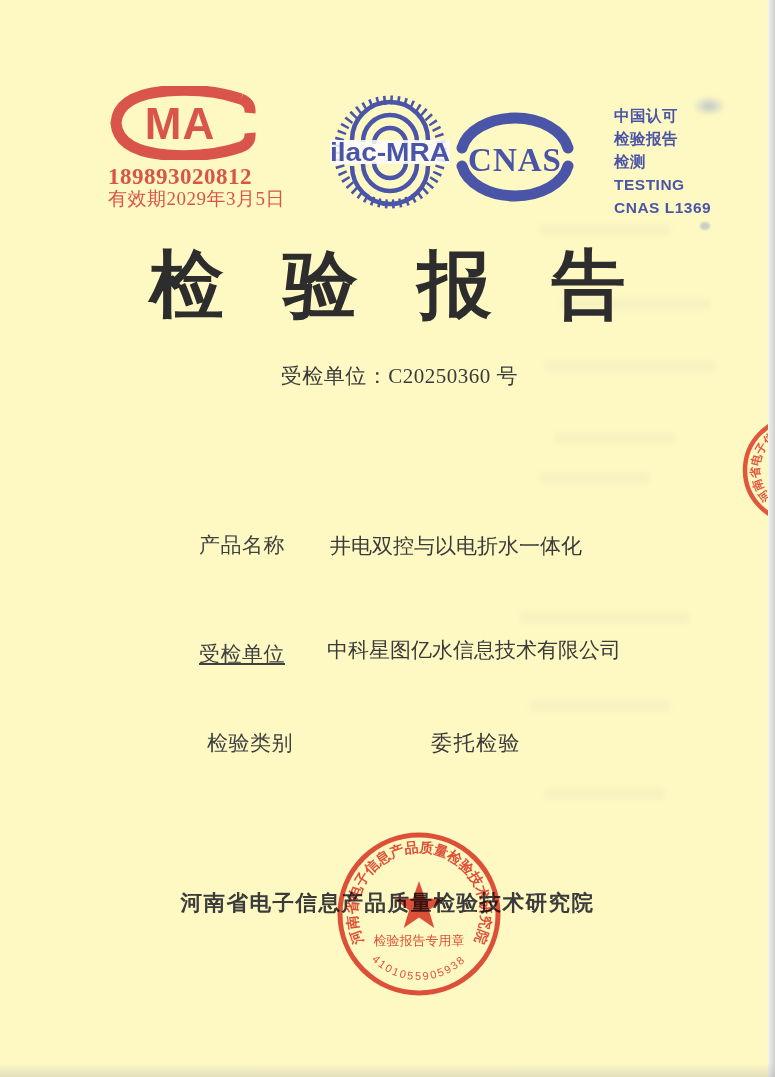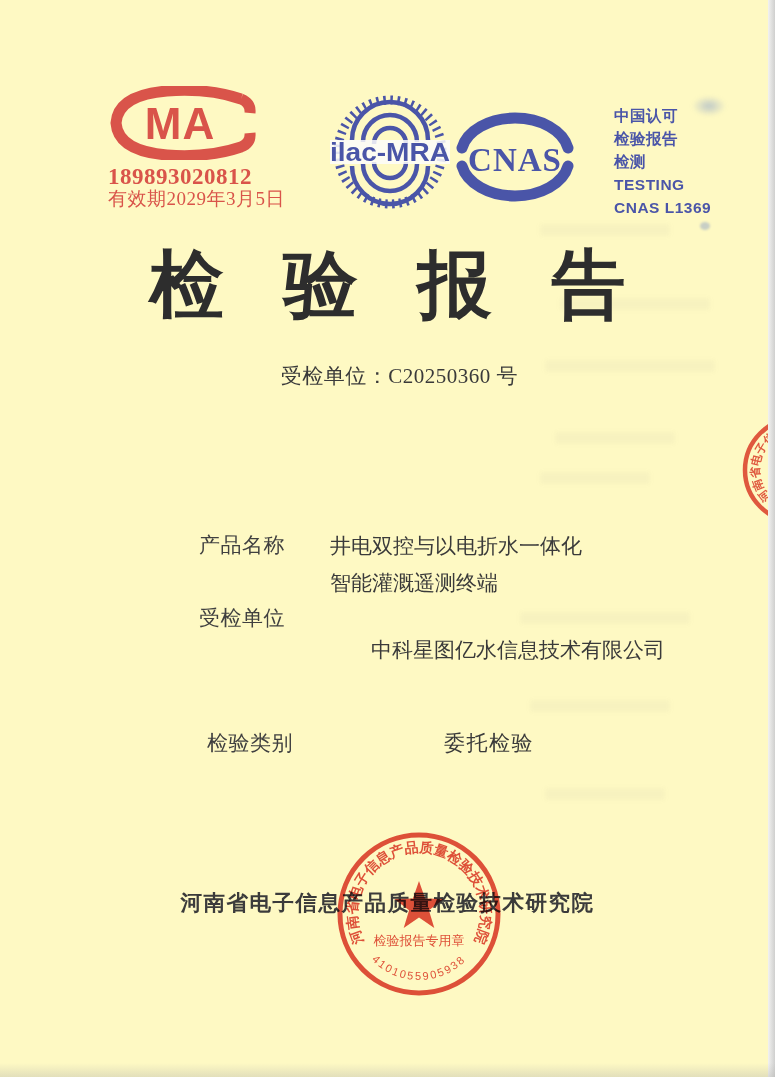--- a/index.html
+++ b/index.html
@@ -30,26 +30,26 @@
 
   
   .title{position:absolute;left:0;top:243px;width:775px;text-align:center;
     font-size:74px;font-weight:bold;color:#2d2d2d;letter-spacing:60px;text-indent:60px;line-height:1.15;}
   .report-no{position:absolute;left:12px;top:362px;width:775px;text-align:center;
     font-size:21px;color:#3a3a3a;letter-spacing:.5px;}
 
   
   .field-label{position:absolute;left:199px;font-size:21px;letter-spacing:.5px;color:#404040;}
   .lbl-product{top:531px;}
-  .lbl-client{top:604px;}
+  .lbl-client{top:640px;text-decoration:underline;}
   .lbl-type{top:729px;margin-left:8px;}
   .val-product{position:absolute;left:330px;top:528px;width:290px;text-align:left;
     font-size:21px;line-height:37px;color:#3a3a3a;}
-  .val-client{position:absolute;left:327px;top:636px;font-size:21px;color:#3a3a3a;margin-left:44px;}
-  .val-type{position:absolute;left:444px;top:729px;font-size:21px;letter-spacing:1.5px;color:#3a3a3a;}
+  .val-client{position:absolute;left:327px;top:636px;font-size:21px;color:#3a3a3a;}
+  .val-type{position:absolute;left:431px;top:729px;font-size:21px;letter-spacing:1.5px;color:#3a3a3a;}
 
   
   .footer-line{position:absolute;left:0;width:775px;text-align:center;
     font-size:21.5px;font-weight:600;color:#3b3b3b;letter-spacing:1.5px;}
   .fl1{top:888px;}
   .fl2{top:933px;}
 
   
   .seal-main{position:absolute;left:319px;top:814px;mix-blend-mode:multiply;opacity:.92;}
   .seal-edge{position:absolute;left:737px;top:412px;mix-blend-mode:multiply;opacity:.88;}
@@ -105,21 +105,20 @@
     <div>TESTING</div>
     <div>CNAS L1369</div>
   </div>
 
   <div class="title">检验报告</div>
   <div class="report-no"><span>受检单位：</span><span>C20250360 号</span></div>
 
   <div class="field-label lbl-product">产品名称</div>
   <div class="val-product">
     <div>井电双控与以电折水一体化</div>
-    <div>智能灌溉遥测终端</div>
   </div>
 
   <div class="field-label lbl-client">受检单位</div>
   <div class="val-client">中科星图亿水信息技术有限公司</div>
 
   <div class="field-label lbl-type">检验类别</div>
   <div class="val-type">委托检验</div>
 
   <div class="footer-line fl1">河南省电子信息产品质量检验技术研究院</div>
 

